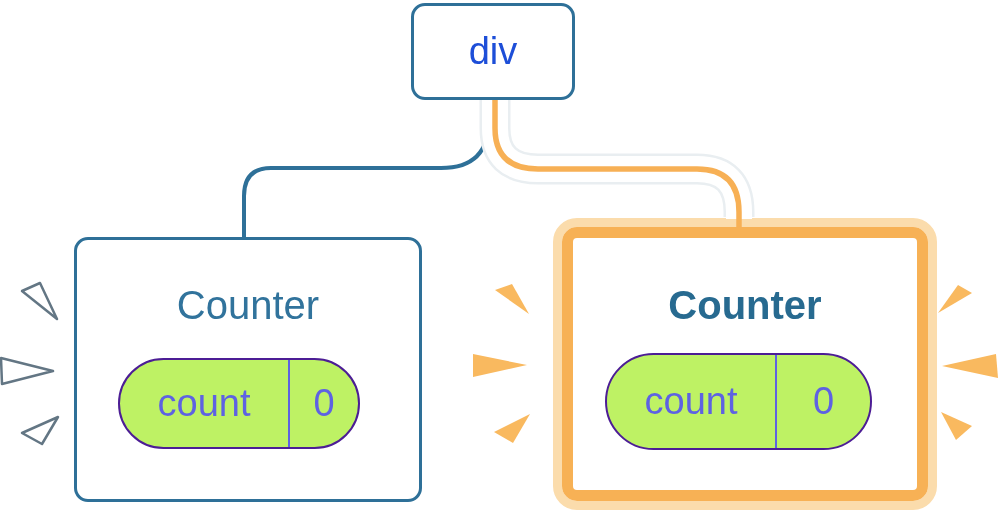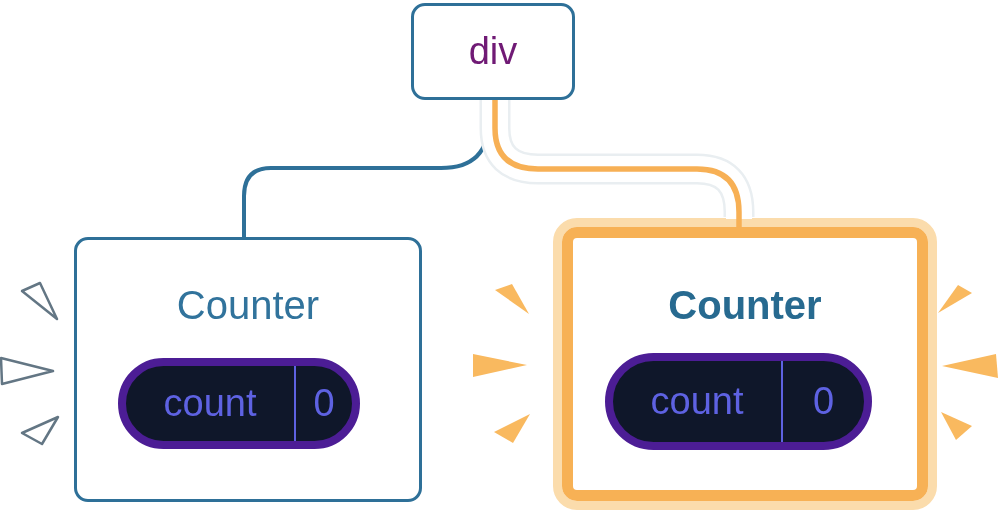--- a/index.html
+++ b/index.html
@@ -12,21 +12,21 @@
   }
   #tree-svg{position:absolute;left:0;top:0;z-index:3;pointer-events:none;}
 
   
   .node-div{
     position:absolute;left:411px;top:3px;width:164px;height:97px;
     box-sizing:border-box;
     background:#ffffff;border:3.5px solid #2e7098;border-radius:14px;
     display:flex;align-items:center;justify-content:center;
     z-index:2;
-    font-size:38px;font-weight:500;color:#701a75;
+    font-size:38px;font-weight:500;color:#1d4ed8;
   }
 
   
   .card-left{
     position:absolute;left:74px;top:237px;width:348px;height:265px;
     box-sizing:border-box;
     background:#ffffff;border:3px solid #2e7098;border-radius:14px;
     z-index:2;
   }
   .card-left .card-title{
@@ -52,23 +52,23 @@
     position:absolute;top:58px;left:0;right:0;text-align:center;
     font-size:40px;font-weight:700;color:#276a90;line-height:1;
   }
   .card-right-outer .pill{
     position:absolute;left:43px;top:126px;width:267px;height:97px;
   }
 
   
   .pill{
     box-sizing:border-box;
-    border:8px solid #4c1d95;border-radius:999px;
+    border:2px solid #4c1d95;border-radius:999px;
     display:flex;align-items:stretch;
-    background:#0f172a;
+    background:#bef264;
     overflow:hidden;
   }
   .pill-key{
     flex:0 0 168px;
     display:flex;align-items:center;justify-content:center;
     font-size:38px;color:#5e62e2;
   }
   .pill-val{
     flex:1 1 auto;
     border-left:2px solid #5e62e2;

